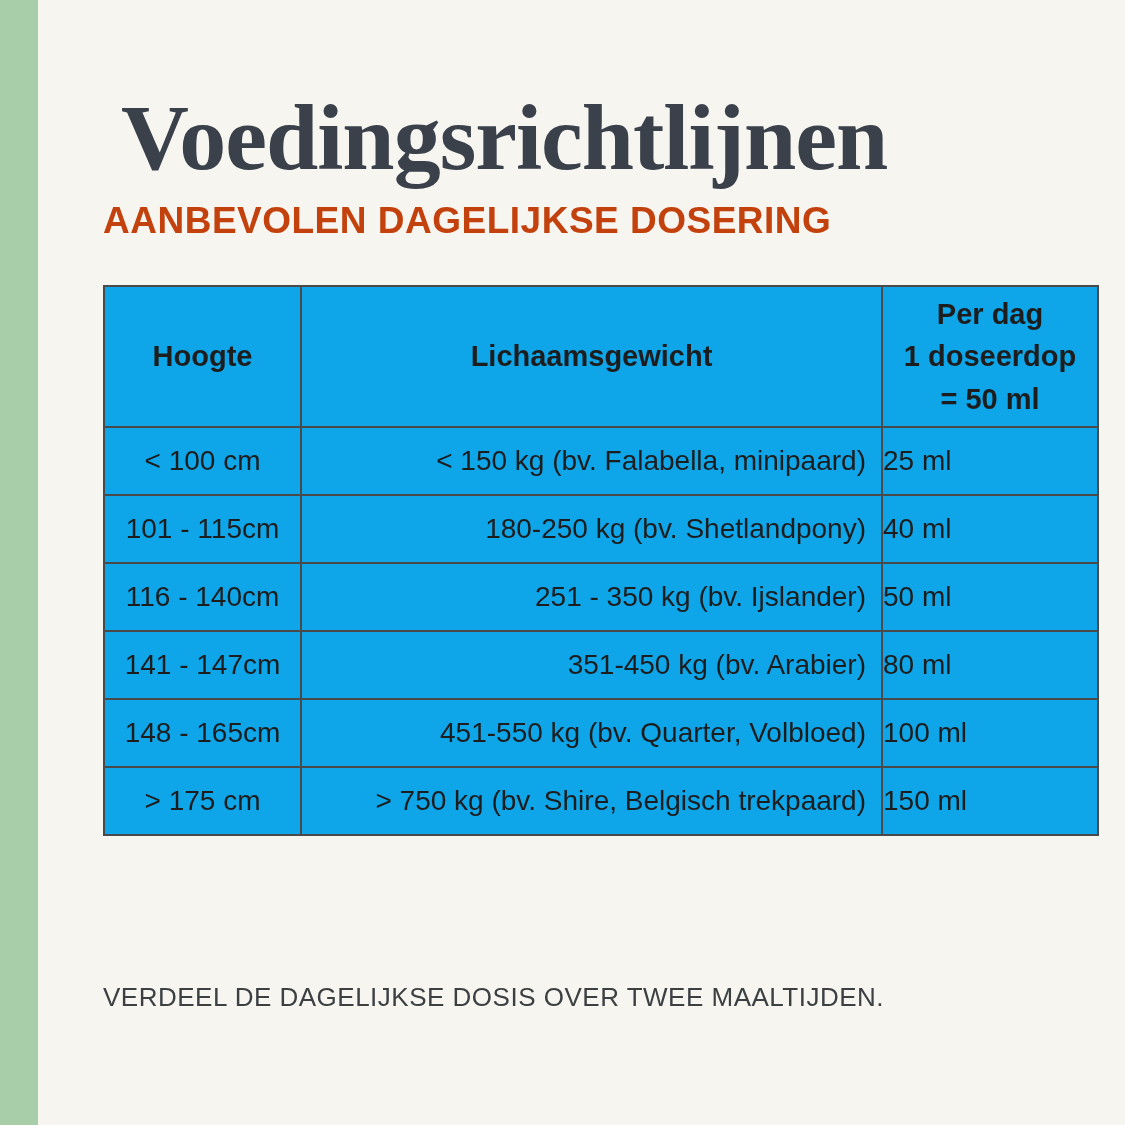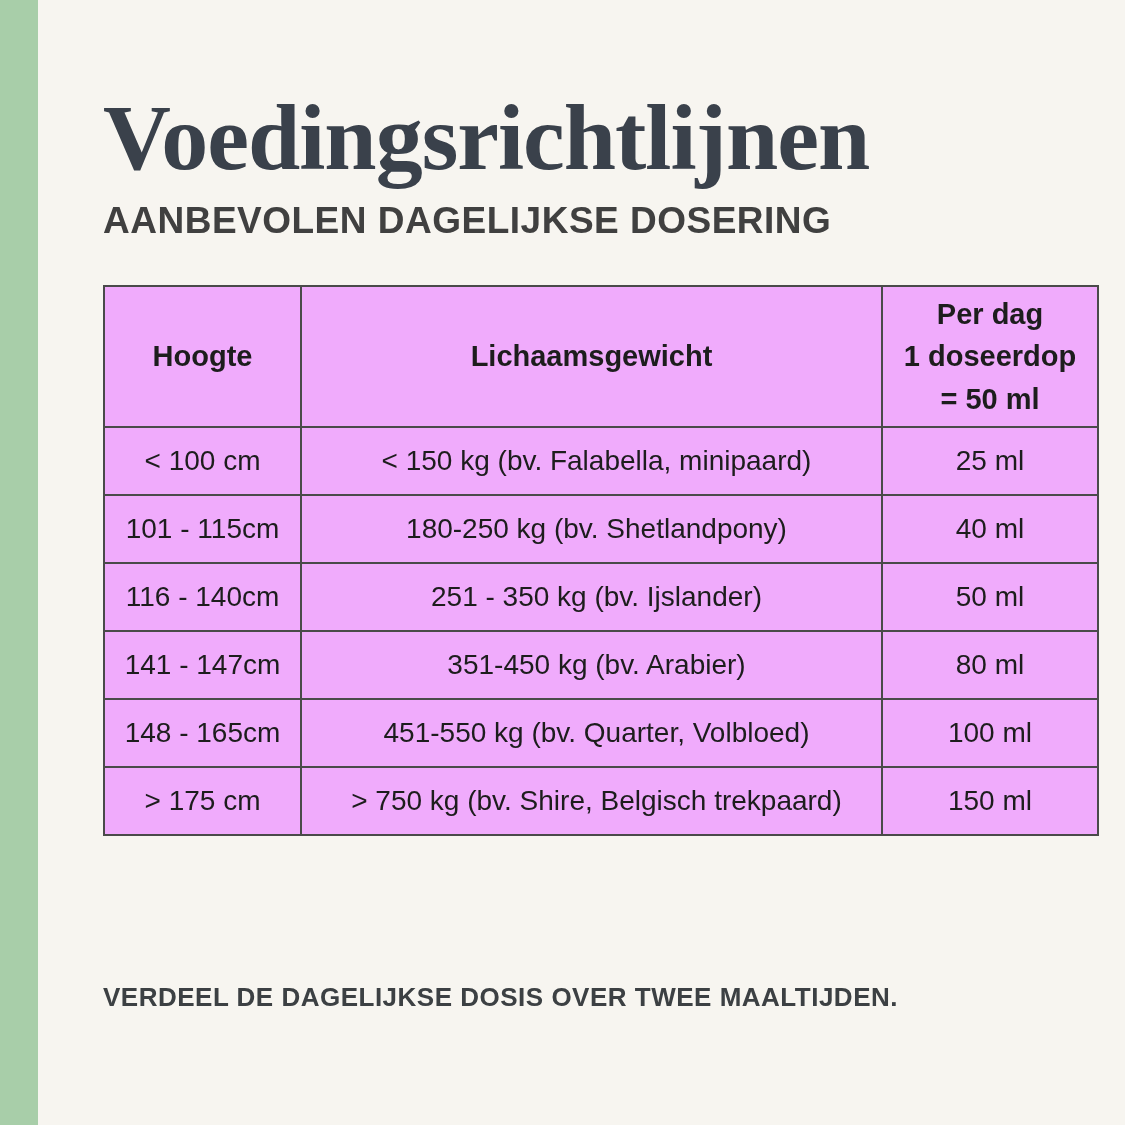--- a/index.html
+++ b/index.html
@@ -17,75 +17,75 @@
     width: 38px; height: 1125px;
     background: #A8CEA9;
   }
   .content {
     position: absolute;
     left: 103px; top: 0;
     width: 995px; height: 1125px;
   }
   .page-title {
     position: absolute;
-    left: 0; top: 90px;
+    left: 18px; top: 90px;
     font-family: "Liberation Serif", serif;
     font-weight: bold;
     font-size: 94px;
     line-height: 1.0;
     letter-spacing: -1px;
     color: #3A414B;
     white-space: nowrap;
   }
   .page-subtitle {
     position: absolute;
     left: 0; top: 200px;
     font-size: 37px;
     font-weight: bold;
     letter-spacing: 0.5px;
-    color: #404040;
+    color: #c2410c;
     white-space: nowrap;
   }
   table.dosage-table {
     position: absolute;
     left: 0; top: 285px;
     width: 994px;
     border-collapse: collapse;
     table-layout: fixed;
     font-size: 28px;
     color: #1d1d1d;
   }
   .dosage-table th, .dosage-table td {
     border: 2px solid #4a4a4a;
     vertical-align: middle;
-    background: #f0abfc;
+    background: #0ea5e9;
   }
   .dosage-table thead tr { height: 141px; }
   .dosage-table tbody tr { height: 68px; }
   .dosage-table th {
     font-weight: bold;
     font-size: 29px;
     text-align: center;
   }
   .dosage-table th.dose-header {
     white-space: pre-line;
     line-height: 1.45;
     padding: 0 6px;
   }
   .col-height   { width: 197px; }
   .col-weight   { width: 581px; }
   .col-dose     { width: 216px; }
   td.height-cell { text-align: center; }
-  td.weight-cell { text-align: center; padding-left: 12px; padding-right: 2px; }
-  td.dose-cell   { text-align: center; }
+  td.weight-cell { text-align: right; padding-left: 12px; padding-right: 15px; }
+  td.dose-cell   { }
   .page-footer {
     position: absolute;
     left: 0; top: 982px;
     font-size: 26px;
-    font-weight: bold;
+    font-weight: normal;
     letter-spacing: 0.5px;
     color: #3c4043;
     white-space: nowrap;
   }
 </style>
 </head>
 <body>
 
 <div class="accent-stripe"></div>
 

